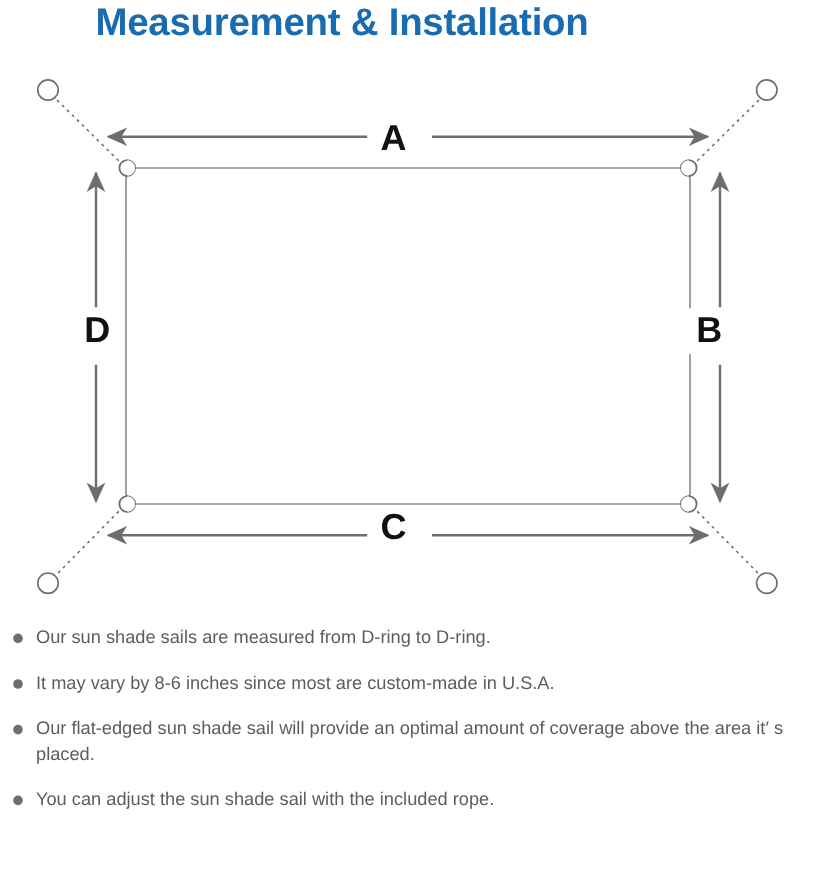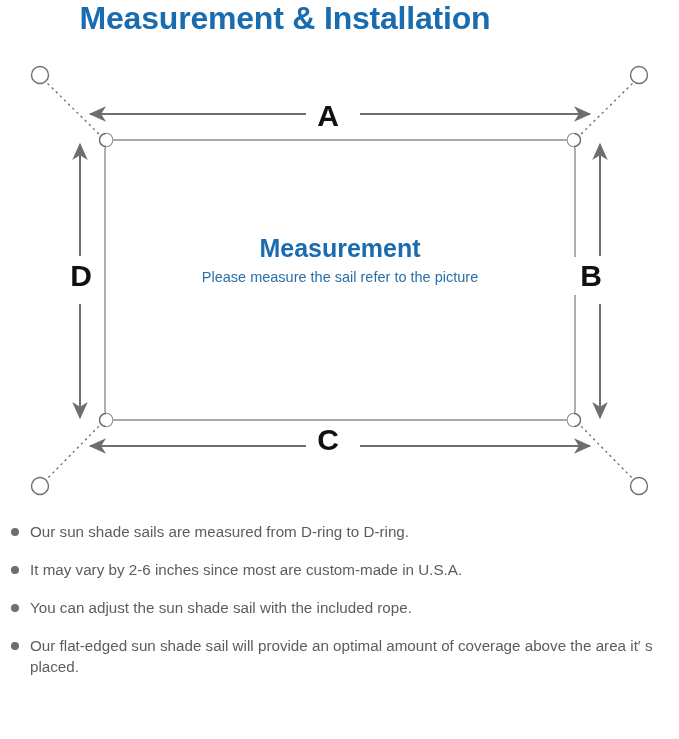--- a/index.html
+++ b/index.html
@@ -166,36 +166,32 @@
       <line x1="600" y1="208" x2="600" y2="96" stroke="#6e6e6e" stroke-width="2" marker-end="url(#arrHead)"></line>
       <line x1="600" y1="256" x2="600" y2="370" stroke="#6e6e6e" stroke-width="2" marker-end="url(#arrHead)"></line>
     </g>
   </svg>
 
   <div class="dim-label label-a">A</div>
   <div class="dim-label label-b">B</div>
   <div class="dim-label label-c">C</div>
   <div class="dim-label label-d">D</div>
 
-  <div class="sail-text">
-    <p class="sail-title">Measurement</p>
-    <p class="sail-sub">Please measure the sail refer to the picture</p>
-  </div>
 </div>
 
 <div class="notes">
   <div class="note-item">
     <span class="note-bullet"></span>
     <span>Our sun shade sails are measured from D-ring to D-ring.</span>
   </div>
   <div class="note-item">
     <span class="note-bullet"></span>
-    <span>It may vary by 2-6 inches since most are custom-made in U.S.A.</span>
+    <span>It may vary by 8-6 inches since most are custom-made in U.S.A.</span>
+  </div>
+  <div class="note-item">
+    <span class="note-bullet"></span>
+    <span>Our flat-edged sun shade sail will provide an optimal amount of coverage above the area it′ s placed.</span>
   </div>
   <div class="note-item">
     <span class="note-bullet"></span>
     <span>You can adjust the sun shade sail with the included rope.</span>
   </div>
-  <div class="note-item">
-    <span class="note-bullet"></span>
-    <span>Our flat-edged sun shade sail will provide an optimal amount of coverage above the area it′ s placed.</span>
-  </div>
 </div>
 
 </body></html>

